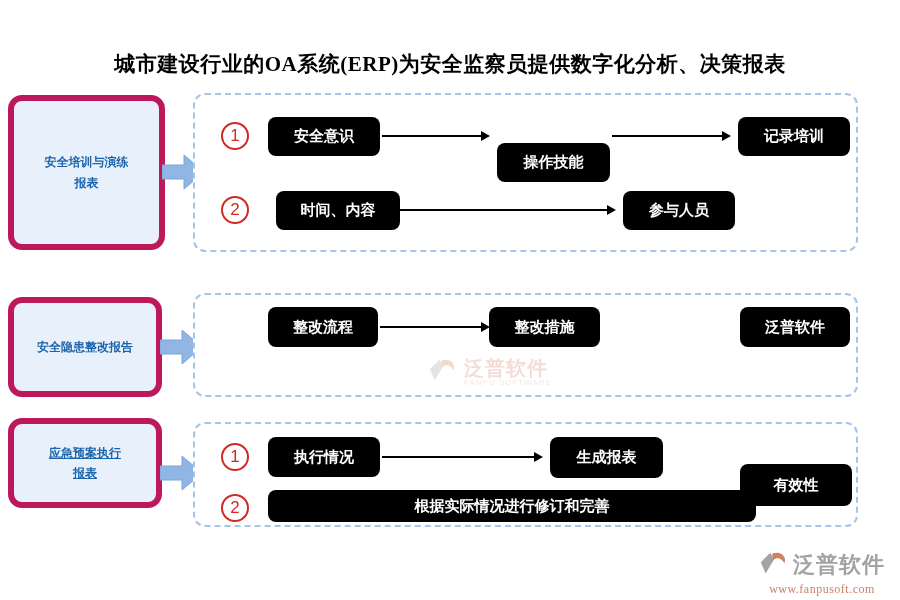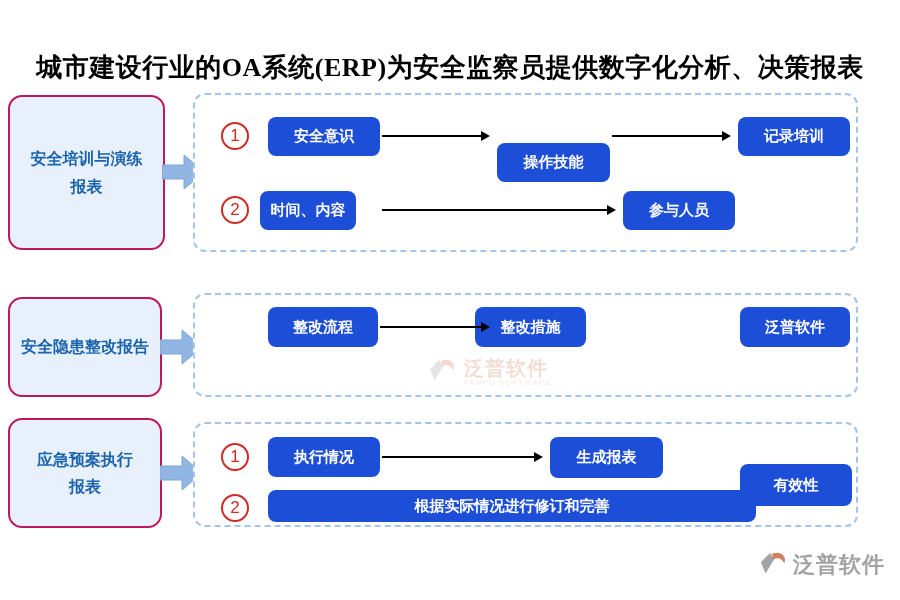--- a/index.html
+++ b/index.html
@@ -3,33 +3,33 @@
 <meta charset="utf-8">
 <style>
   html,body{margin:0;padding:0;}
   body{
     width:900px;height:600px;position:relative;background:#ffffff;
     font-family:"Liberation Sans","DejaVu Sans",sans-serif;
     overflow:hidden;
   }
   .page-title{
     position:absolute;left:0;top:50px;width:900px;text-align:center;
-    font-size:26px;font-weight:bold;color:#000;letter-spacing:0.5px;
+    font-size:21px;font-weight:bold;color:#000;letter-spacing:0.5px;
     font-family:"Liberation Serif","DejaVu Serif",serif;
   }
   
   .src-box{
-    position:absolute;background:#e8f1fb;border:2px solid #be185d;border-radius:14px;
+    position:absolute;background:#e8f1fb;border:6px solid #be185d;border-radius:14px;
     display:flex;align-items:center;justify-content:center;text-align:center;
-    color:#1b64ad;font-weight:bold;font-size:16px;line-height:1.7;
+    color:#1b64ad;font-weight:bold;font-size:12px;line-height:1.7;
     white-space:pre-line;box-sizing:border-box;
   }
   #src1{left:8px;top:95px;width:157px;height:155px;}
   #src2{left:8px;top:297px;width:154px;height:100px;}
-  #src3{left:8px;top:418px;width:154px;height:110px;}
+  #src3{left:8px;top:418px;width:154px;height:90px;text-decoration:underline;}
   
   .block-arrow{position:absolute;width:42px;height:44px;}
   #barrow1{left:162px;top:150px;}
   #barrow2{left:160px;top:325px;}
   #barrow3{left:160px;top:451px;}
   
   .section{
     position:absolute;left:193px;width:665px;border:2px dashed #a4c4e8;border-radius:12px;
     box-sizing:border-box;background:#fff;
   }
@@ -41,31 +41,31 @@
     position:absolute;width:24px;height:24px;border:2px solid #cf2b24;border-radius:50%;
     color:#cf2b24;font-size:17px;font-weight:normal;text-align:center;line-height:24px;
     background:#fff;box-sizing:content-box;
   }
   #num1a{left:221px;top:122px;}
   #num1b{left:221px;top:196px;}
   #num3a{left:221px;top:443px;}
   #num3b{left:221px;top:494px;}
   
   .node{
-    position:absolute;background:#1d4ed8;border-radius:8px;color:#fff;font-weight:bold;
+    position:absolute;background:#000000;border-radius:8px;color:#fff;font-weight:bold;
     font-size:15px;display:flex;align-items:center;justify-content:center;text-align:center;
     box-sizing:border-box;
   }
   #n11{left:268px;top:117px;width:112px;height:39px;}
   #n12{left:497px;top:117px;width:113px;height:39px;margin-top:26px;}
   #n13{left:738px;top:117px;width:112px;height:39px;}
-  #n21{left:260px;top:191px;width:96px;height:39px;}
+  #n21{left:276px;top:191px;width:124px;height:39px;}
   #n22{left:623px;top:191px;width:112px;height:39px;}
   #n31{left:268px;top:307px;width:110px;height:40px;}
-  #n32{left:475px;top:307px;width:111px;height:40px;}
+  #n32{left:489px;top:307px;width:111px;height:40px;}
   #n33{left:740px;top:307px;width:110px;height:40px;}
   #n41{left:268px;top:437px;width:112px;height:40px;}
   #n42{left:550px;top:437px;width:113px;height:41px;}
   #n43{left:740px;top:436px;width:112px;height:42px;margin-top:28px;}
   #n51{left:268px;top:490px;width:488px;height:32px;}
   
   .conn{position:absolute;height:2px;background:#000;}
   .conn::after{
     content:'';position:absolute;right:-2px;top:-4px;width:0;height:0;
     border-left:9px solid #000;border-top:5px solid transparent;border-bottom:5px solid transparent;
@@ -156,13 +156,14 @@
 </div>
 
 <div class="footer-logo">
   <div class="fl-row">
     <svg width="30" height="32" viewBox="0 0 32 34">
       <polygon points="2,14 12,4 16,11 7,26" fill="#a3a3a3"></polygon>
       <path d="M14,5 C24,1 30,9 27,15 C24,10 19,8 15,12 Z" fill="#cf8161"></path>
     </svg>
     <span class="fl-brand">泛普软件</span>
   </div>
+  <div class="fl-url">www.fanpusoft.com</div>
 </div>
 
 </body></html>

